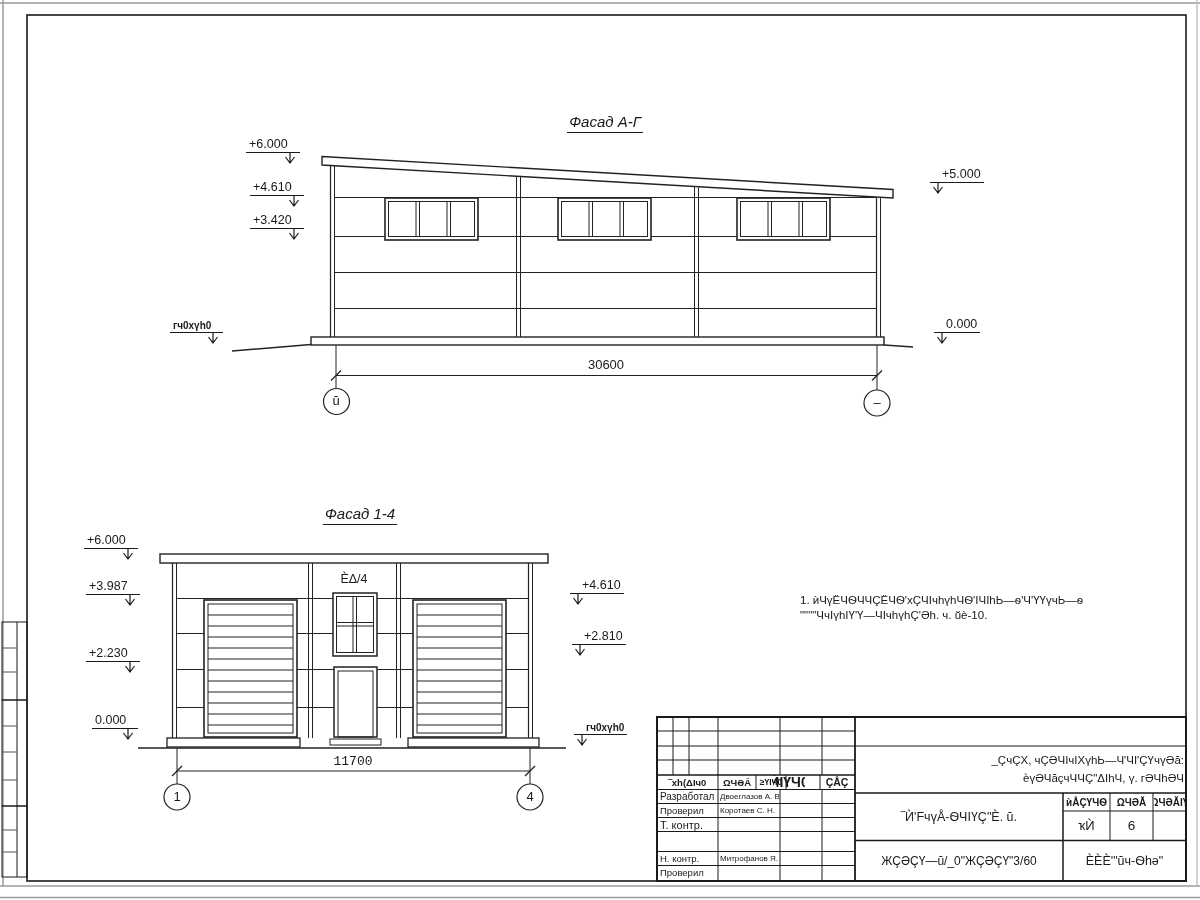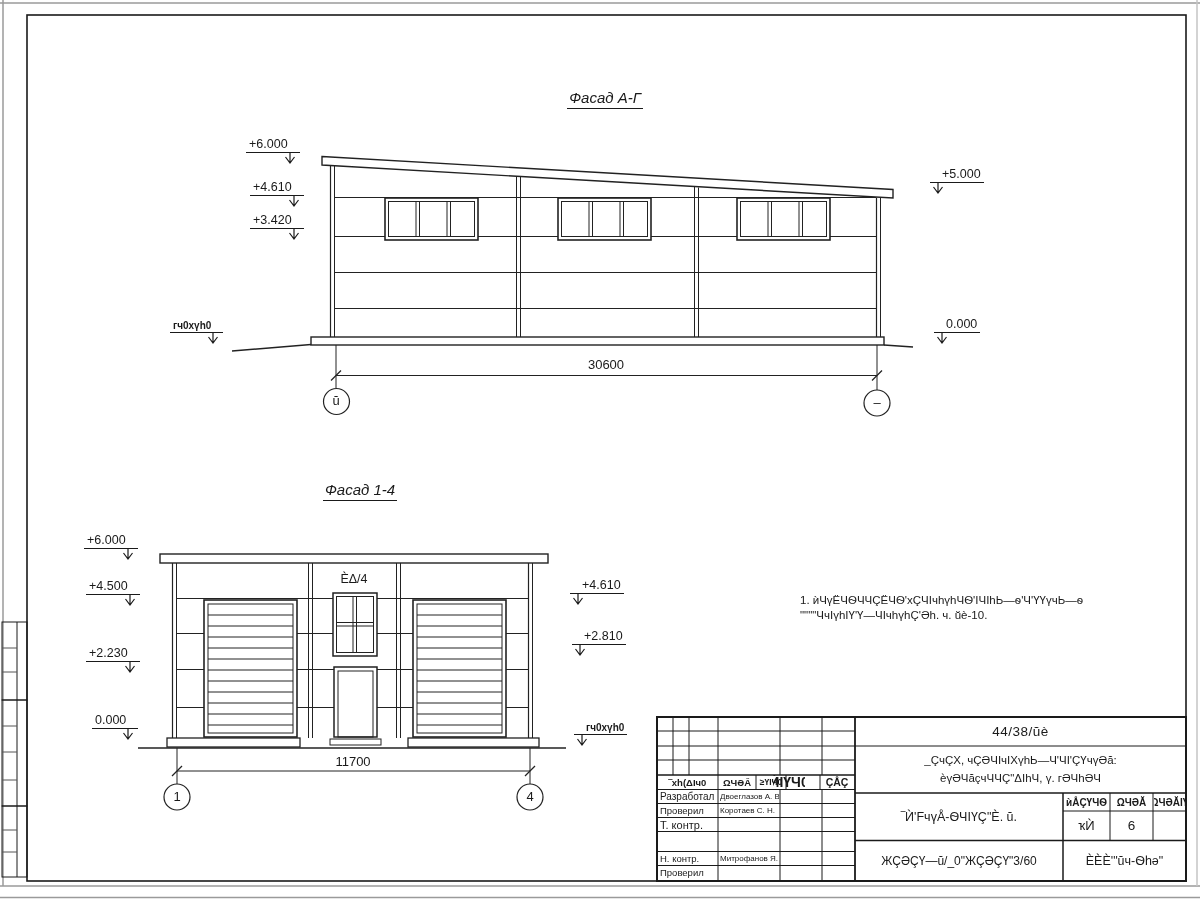--- a/index.html
+++ b/index.html
@@ -1,37 +1,37 @@
 <!DOCTYPE html>
 <html><head>
 <meta charset="utf-8">
 <style>
   html,body{margin:0;padding:0;background:#e8e8e8;}
   .sheet{position:relative;width:1200px;height:900px;background:#ffffff;overflow:hidden;
          font-family:"Liberation Sans",sans-serif;color:#1a1a1a;}
   svg.lw{position:absolute;left:0;top:0;}
   .ftitle{position:absolute;font-style:italic;font-size:15px;text-align:center;}
-  .ftitle span{display:inline-block;border-bottom:1.2px solid #1a1a1a;padding:0 2px 2px 2px;}
+  .ftitle span{display:inline-block;border-bottom:1.2px solid #1a1a1a;padding:0 2px 2px 2px;margin-top:24px;}
   .dim{position:absolute;font-size:13px;text-align:center;}
   .axis{position:absolute;width:26px;height:26px;line-height:26px;text-align:center;font-size:13px;}
   .elev{position:absolute;font-size:12.5px;white-space:nowrap;}
   .elev .lbl{display:inline-block;border-bottom:1.2px solid #1a1a1a;padding:0 3px 1px 3px;}
   .elev.arr-right .lbl{padding-right:12px;}
   .elev.arr-left .lbl{padding-left:12px;}
   .elev svg.arr{position:absolute;top:100%;margin-top:-1px;}
   .elev.arr-right svg.arr{right:4px;}
   .elev.arr-left svg.arr{left:2px;}
   .elev svg.arr path{stroke:#1a1a1a;stroke-width:1.2;fill:none;}
   .elev.small{font-size:10px;font-weight:bold;}
   .wlabel{position:absolute;font-size:12.5px;text-align:center;}
   .note{position:absolute;font-size:11.5px;line-height:15px;white-space:nowrap;}
   .tb{position:absolute;display:flex;align-items:center;justify-content:center;
       text-align:center;overflow:hidden;white-space:nowrap;}
   .tbl{justify-content:flex-start;text-align:left;}
-  .tcol{flex-direction:column;line-height:1.5;}
+  .tcol{flex-direction:column;line-height:1.5;align-items:flex-end;}
 </style>
 </head>
 <body>
 
 <div class="sheet">
 
   <svg class="lw" width="1200" height="900" viewBox="0 0 1200 900">
 
     <g stroke="#9a9a9a" stroke-width="1.5">
       <line x1="0" y1="3" x2="1200" y2="3"></line>
@@ -280,21 +280,21 @@
       </svg>
   </div>
 
   <div class="elev arr-right" style="left:84px;top:533px;">
     <span class="lbl">+6.000</span>
     <svg class="arr" width="12" height="13">
         <path d="M6 1 V11 M1.5 5 L6 11 L10.5 5"></path>
       </svg>
   </div>
   <div class="elev arr-right" style="left:86px;top:579px;">
-    <span class="lbl">+4.500</span>
+    <span class="lbl">+3.987</span>
     <svg class="arr" width="12" height="13">
         <path d="M6 1 V11 M1.5 5 L6 11 L10.5 5"></path>
       </svg>
   </div>
   <div class="elev arr-right" style="left:86px;top:646px;">
     <span class="lbl">+2.230</span>
     <svg class="arr" width="12" height="13">
         <path d="M6 1 V11 M1.5 5 L6 11 L10.5 5"></path>
       </svg>
   </div>
@@ -317,35 +317,34 @@
       </svg>
   </div>
   <div class="elev small arr-left" style="left:574px;top:722px;">
     <span class="lbl">ᴦч0хүh0</span>
     <svg class="arr" width="12" height="13">
         <path d="M6 1 V11 M1.5 5 L6 11 L10.5 5"></path>
       </svg>
   </div>
 
   <div class="dim" style="left:556px;top:357px;width:100px;">30600</div>
-  <div class="dim" style="left:303px;top:754px;width:100px;">11700</div>
+  <div class="dim" style="left:303px;top:754px;width:100px;font-family:Liberation Mono, monospace;">11700</div>
 
   <div class="axis" style="left:323px;top:388px;">ŭ</div>
   <div class="axis" style="left:864px;top:390px;">–</div>
   <div class="axis" style="left:164px;top:784px;">1</div>
   <div class="axis" style="left:517px;top:784px;">4</div>
 
   <div class="wlabel" style="left:326px;top:572px;width:56px;">ÈΔ/4</div>
 
   <div class="note" style="left:800px;top:593px;">
     <div>1. ѝЧүЁЧѲЧЧÇЁЧѲ'хÇЧІчhүhЧѲ'ІЧІhЬ—ѳ'Ч'ҮҮүчЬ—ѳ</div>
     <div>""""ЧчІүhІҮ'Ү—ЧІчhүhÇ'Әh. ч. ŭè-10.</div>
   </div>
 
-  <div class="tb" style="left:857px;top:718px;width:327px;height:27px;font-size:13.5px;letter-spacing:.5px;">44/38/ŭè</div>
 
   <div class="tb tcol" style="left:857px;top:747px;width:327px;height:45px;font-size:11.5px;">
     <span>_ÇчÇХ, чÇӘЧІчІХүhЬ—Ч'ЧІ'ÇҮчүӘă:</span>
     <span>ѐүӘЧăçчЧЧÇ"ΔІһЧ, ү. ᴦӘЧһӘЧ</span>
   </div>
 
   <div class="tb" style="left:857px;top:794px;width:204px;height:45px;font-size:12.5px;">‾Ѝ'FчүÅ-ѲЧІҮÇ"È. ŭ.</div>
 
   <div class="tb" style="left:1064px;top:793px;width:45px;height:18px;font-size:10px;font-weight:bold;border-radius:8px;">ѝÅÇҮЧѲ</div>
   <div class="tb" style="left:1111px;top:793px;width:41px;height:18px;font-size:10px;font-weight:bold;">ΩЧӘĂ</div>

